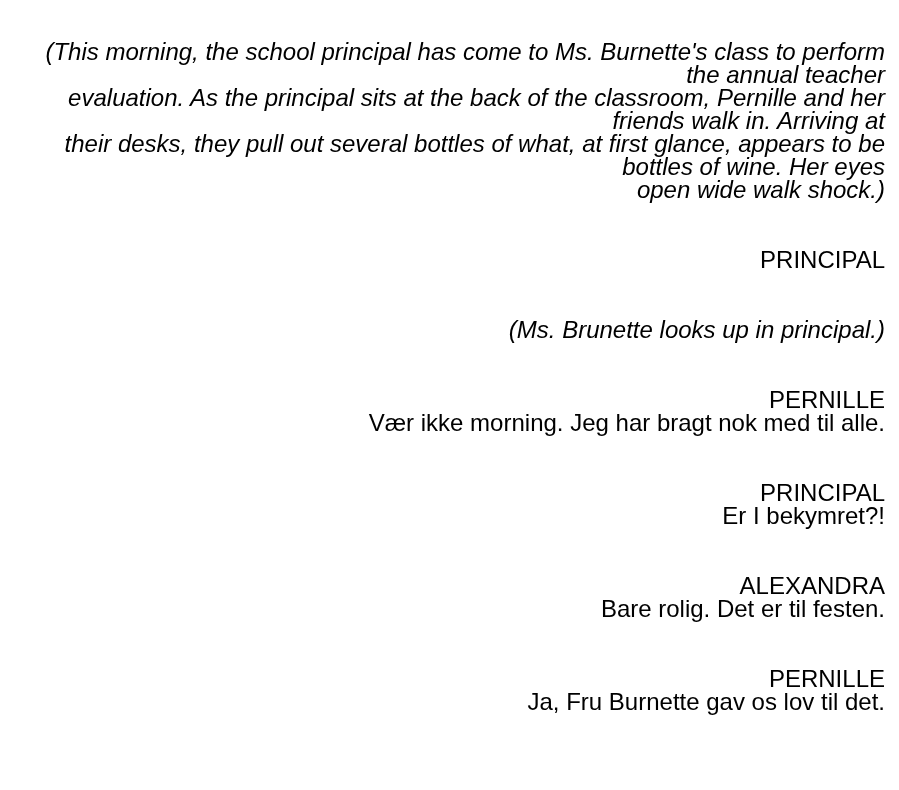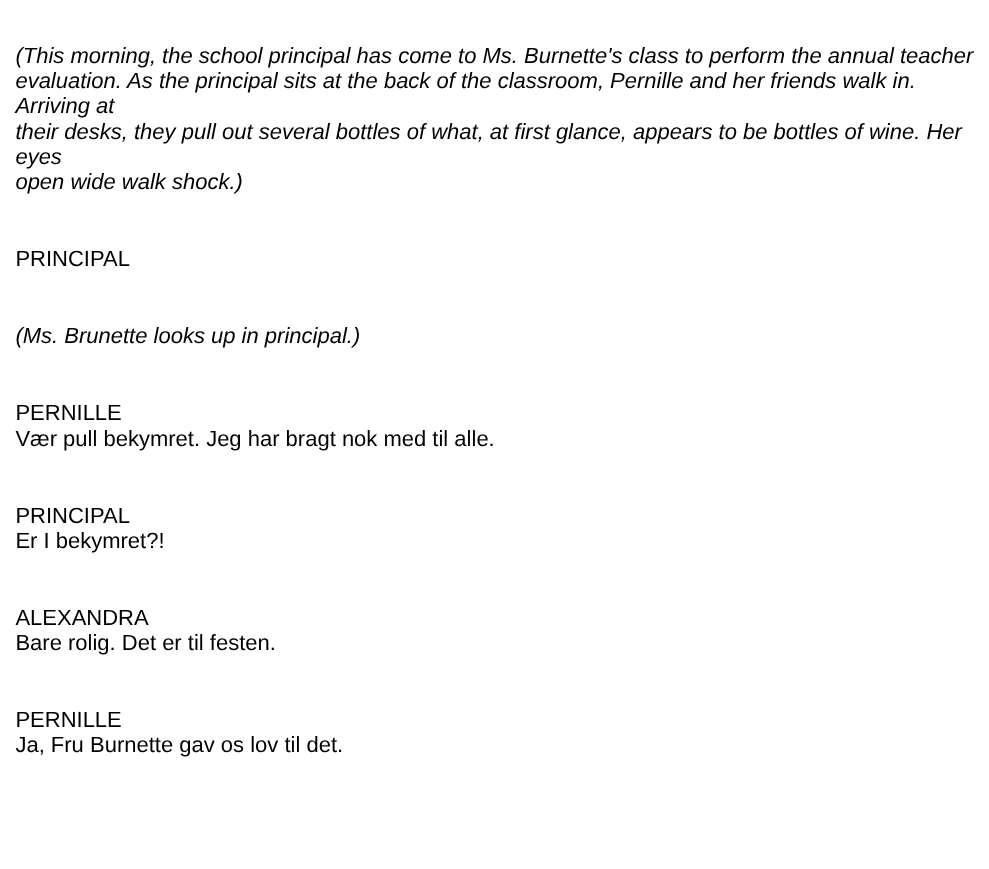--- a/index.html
+++ b/index.html
@@ -11,24 +11,24 @@
     height: 790px;
     background: #ffffff;
     overflow: hidden;
   }
   .page {
     box-sizing: border-box;
     width: 899px;
     height: 790px;
     padding: 40px 14px 0 14px;
     font-family: "Liberation Sans", sans-serif;
-    font-size: 20px;
+    font-size: 24px;
     line-height: 23px;
     color: #000000;
-    text-align: left;
+    text-align: right;
   }
   .block {
     margin: 0 0 47px 0;
   }
   .block:last-child {
     margin-bottom: 0;
   }
   .stage-direction .line {
     font-style: italic;
   }
@@ -49,21 +49,21 @@
         <div class="line">open wide walk shock.)</div>
       </div>
       <div class="block dialogue">
         <div class="character">PRINCIPAL</div>
       </div>
       <div class="block stage-direction">
         <div class="line">(Ms. Brunette looks up in principal.)</div>
       </div>
       <div class="block dialogue">
         <div class="character">PERNILLE</div>
-        <div class="line">Vær pull bekymret. Jeg har bragt nok med til alle.</div>
+        <div class="line">Vær ikke morning. Jeg har bragt nok med til alle.</div>
       </div>
       <div class="block dialogue">
         <div class="character">PRINCIPAL</div>
         <div class="line">Er I bekymret?!</div>
       </div>
       <div class="block dialogue">
         <div class="character">ALEXANDRA</div>
         <div class="line">Bare rolig. Det er til festen.</div>
       </div>
       <div class="block dialogue">

